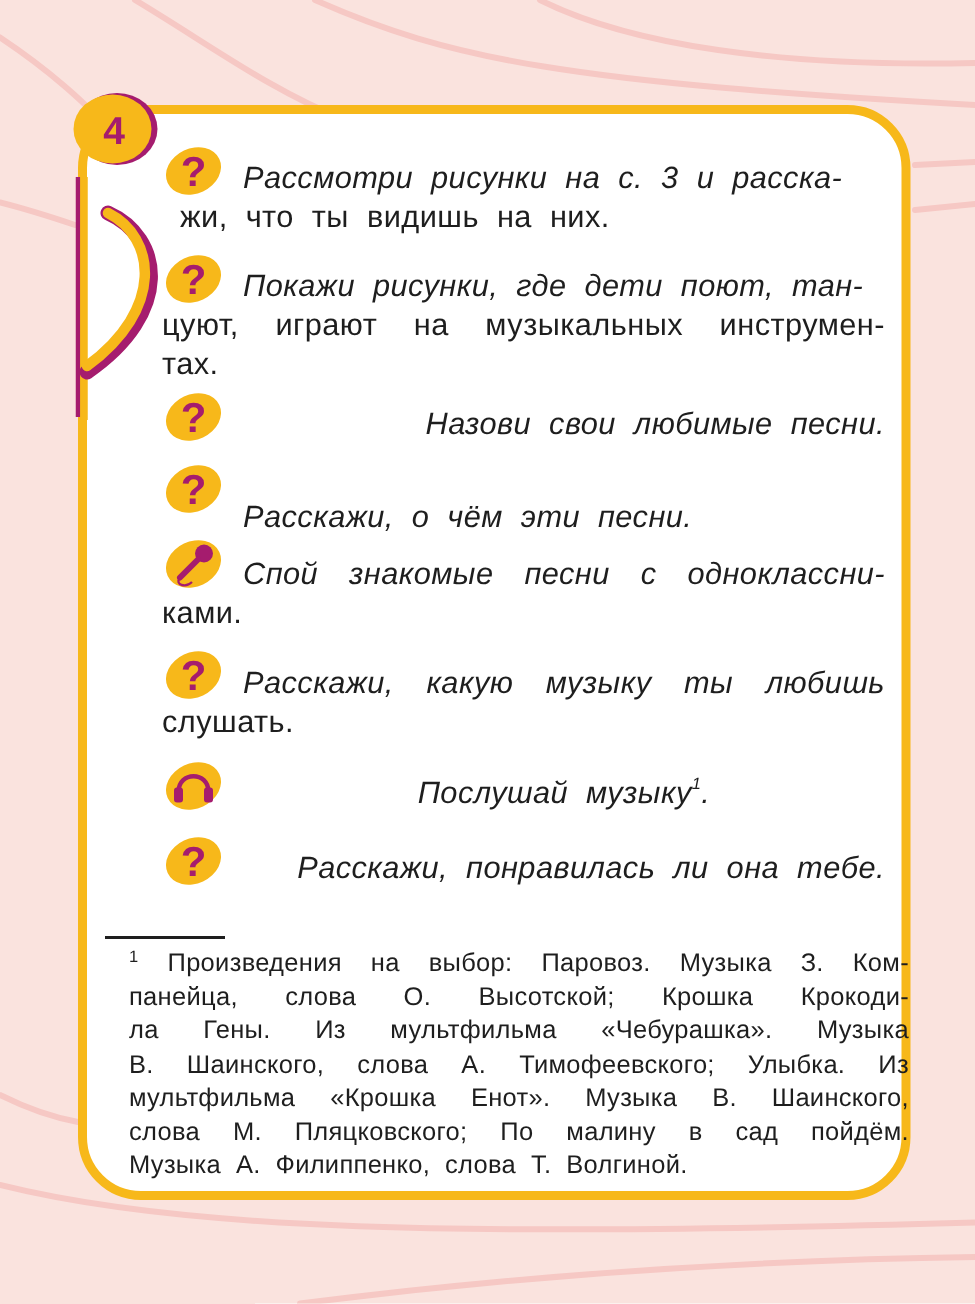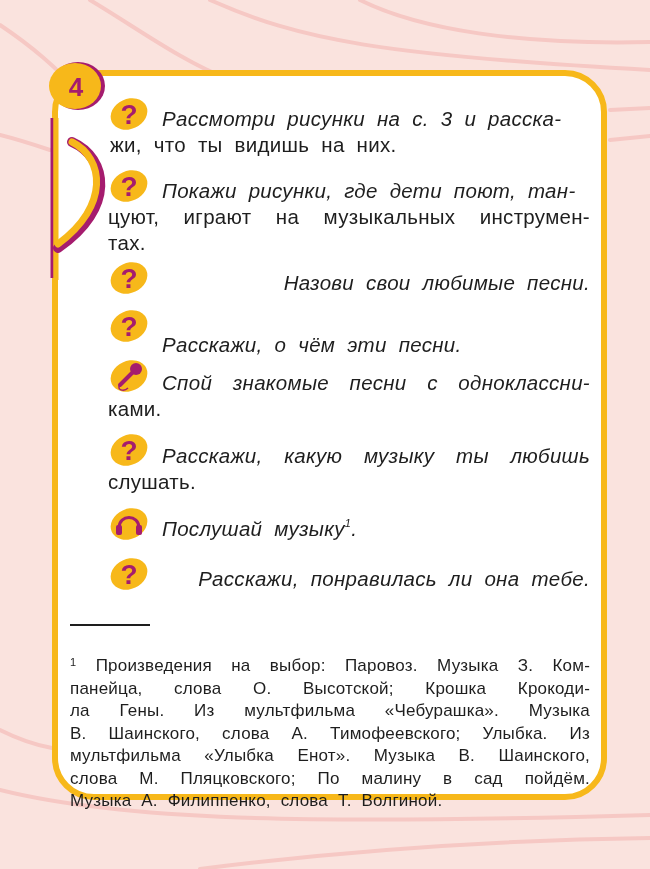--- a/index.html
+++ b/index.html
@@ -20,30 +20,30 @@
     position:absolute; left:52px; top:64px; width:48px; height:46px;
     display:flex; align-items:center; justify-content:center;
     font-weight:bold; font-size:26px; color:#a51c6e;
   }
   .task {
     position:absolute; left:108px; width:482px;
     font-size:20.5px; line-height:26px; letter-spacing:0.3px; word-spacing:6px;
     text-align:justify;
   }
   .task .first { padding-left:54px;font-style:italic; }
-  .task .rest { margin-left:2px; }
+  .task .rest { margin-left:12px; }
   .icon {
     position:absolute; left:108px; width:42px; height:36px;
   }
   .footnote-rule {
     position:absolute; left:70px; top:624px; width:80px; height:1.5px; background:#1e1e1e;
   }
   .footnote {
-    position:absolute; left:70px; top:631px; width:520px;
-    font-size:17px; line-height:22.5px; text-align:justify; word-spacing:5px; letter-spacing:0.2px;margin-top:24px;
+    position:absolute; left:86px; top:631px; width:520px;
+    font-size:17px; line-height:22.5px; text-align:justify; word-spacing:5px; letter-spacing:0.2px;
   }
   .footnote sup, .task sup { font-size:11px; vertical-align:top; line-height:1; position:relative; top:2px; }
 </style>
 </head>
 <body>
 
 <svg class="bg-lines" viewBox="0 0 650 869">
   <g fill="none" stroke="#f6c8c4" stroke-width="4" stroke-linecap="round">
     <path d="M0 25 C 30 45, 60 70, 75 90"></path>
     <path d="M90 0 C 140 30, 180 60, 230 80"></path>
@@ -125,33 +125,33 @@
   <div>слушать.</div>
 </div>
 
 <svg class="icon" style="top:506px" viewBox="0 0 42 36">
   <ellipse cx="21" cy="18" rx="19" ry="15" transform="rotate(-25 21 18)" fill="#f7b81a"></ellipse>
   <path d="M11 22 C 11 8, 31 8, 31 22" stroke="#a51c6e" stroke-width="3" fill="none"></path>
   <rect x="8" y="19" width="6" height="10" rx="2" fill="#a51c6e"></rect>
   <rect x="28" y="19" width="6" height="10" rx="2" fill="#a51c6e"></rect>
 </svg>
 <div class="task" style="top:516px">
-  <div class="first" style="text-align:left"><span>Послушай музыку</span><sup>1</sup><span>.</span></div>
+  <div class="first" style="text-align:center"><span>Послушай музыку</span><sup>1</sup><span>.</span></div>
 </div>
 
 <svg class="icon" style="top:556px" viewBox="0 0 42 36">
   <ellipse cx="21" cy="18" rx="19" ry="15" transform="rotate(-25 21 18)" fill="#f7b81a"></ellipse>
   <text x="21" y="28" text-anchor="middle" font-family="Liberation Sans, sans-serif" font-weight="bold" font-size="28" fill="#a51c6e">?</text>
 </svg>
 <div class="task" style="top:566px">
   <div class="first" style="text-align:right">Расскажи, понравилась ли она тебе.</div>
 </div>
 
 <div class="footnote-rule"></div>
 <div class="footnote">
   <div style="text-align-last:justify"><sup>1</sup> <span>Произведения на выбор: Паровоз. Музыка З. Ком-</span></div>
   <div style="text-align-last:justify">панейца, слова О. Высотской; Крошка Крокоди-</div>
   <div style="text-align-last:justify">ла Гены. Из мультфильма «Чебурашка». Музыка</div>
   <div style="text-align-last:justify">В. Шаинского, слова А. Тимофеевского; Улыбка. Из</div>
-  <div style="text-align-last:justify">мультфильма «Улыбка Енот». Музыка В. Шаинского,</div>
+  <div style="text-align-last:justify">мультфильма «Крошка Енот». Музыка В. Шаинского,</div>
   <div style="text-align-last:justify">слова М. Пляцковского; По малину в сад пойдём.</div>
   <div>Музыка А. Филиппенко, слова Т. Волгиной.</div>
 </div>
 
 </body></html>

